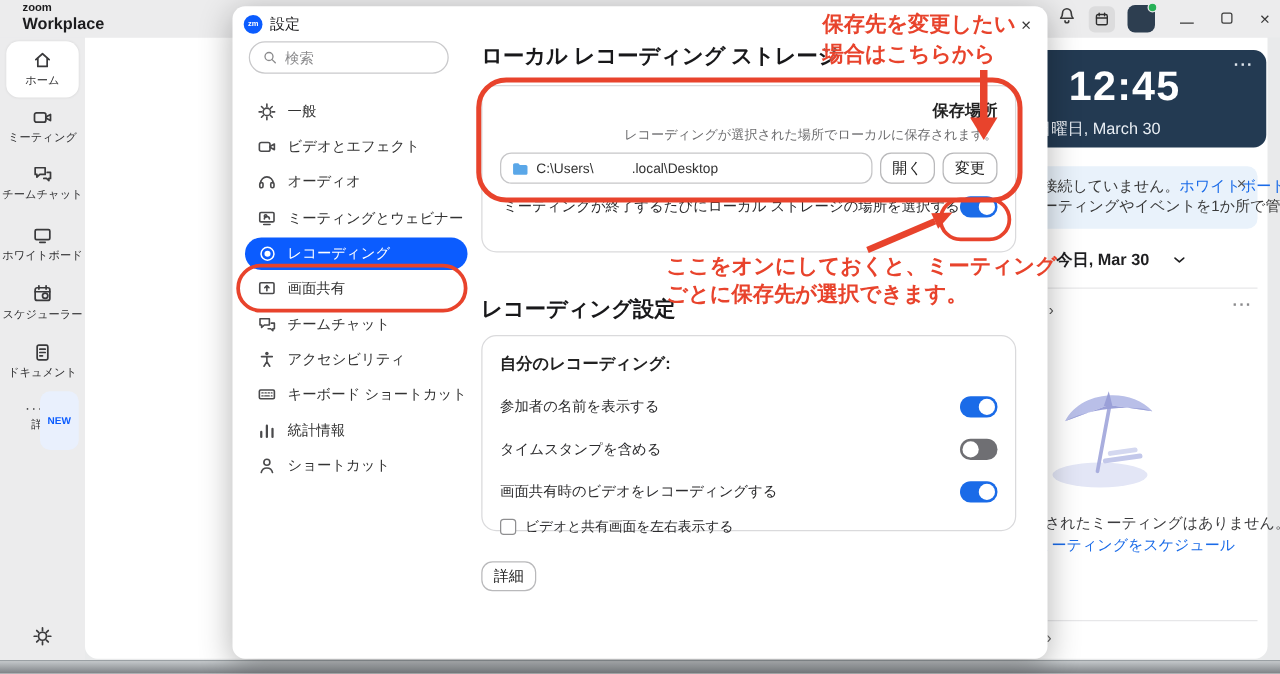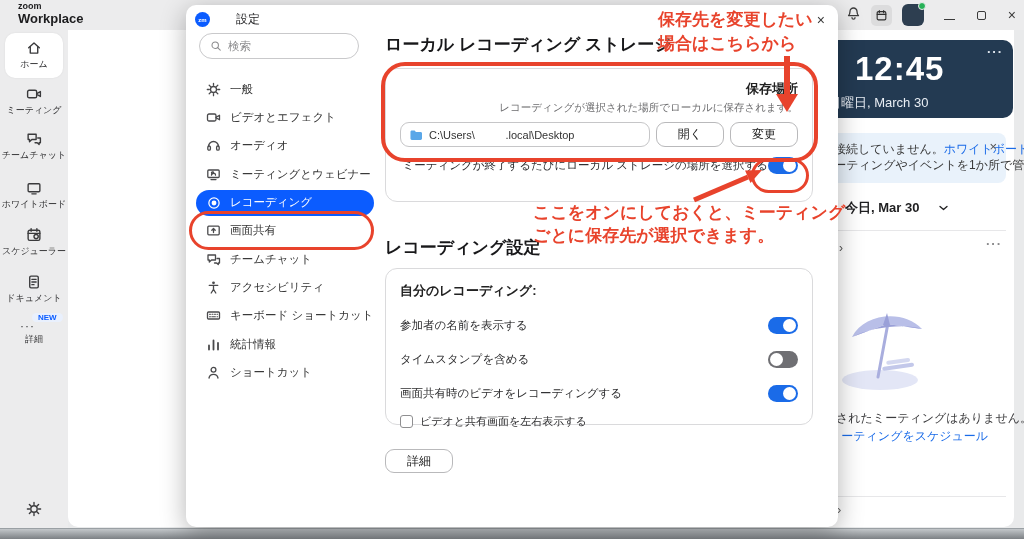--- a/index.html
+++ b/index.html
@@ -20,21 +20,21 @@
   .minimize-bar { display:inline-block; width:11px; height:1.5px; background:#3a3a3a; }
   .restore-box { display:inline-block; width:9px; height:9px; border:1.2px solid #3a3a3a; border-radius:2px; }
   .win-close { font-size:14px; line-height:1; color:#3a3a3a; }
 
   
   .sidebar { position:absolute; left:0; top:30px; width:68px; height:498px; background:#ececed; z-index:2; }
   .side-item { position:absolute; left:0; width:68px; text-align:center; color:#2f2f31; }
   .side-item .ic { display:block; margin:0 auto 2px; width:16px; height:16px; color:#3a3a3c; }
   .side-item .lb { font-size:9px; display:block; }
   .home-tile { position:absolute; left:5px; top:3px; width:58px; height:45px; background:#ffffff; border-radius:10px; box-shadow:0 0 2px rgba(0,0,0,.08); padding-top:7px; text-align:center; }
-  .new-badge { position:absolute; left:32px; top:283px; background:#e9f0fd; color:#0b5cff; font-size:8px; font-weight:bold; padding:0 6px; border-radius:8px; z-index:3; }
+  .new-badge { position:absolute; left:32px; top:283px; background:#e9f0fd; color:#0b5cff; font-size:8px; font-weight:bold; padding:19px 6px; border-radius:8px; z-index:3; }
   .more-dots { position:absolute; left:20px; top:289px; font-size:12px; letter-spacing:1px; color:#3a3a3c; }
   .side-gear { position:absolute; left:26px; top:471px; width:16px; height:16px; color:#3a3a3c; }
 
   
   .main { position:absolute; left:68px; top:30px; width:946px; height:497px; background:#ffffff; border-radius:0 0 10px 10px; z-index:1; }
   .bottom-edge { position:absolute; left:0; top:528px; width:1024px; height:11px; background:linear-gradient(#c3c7ca,#7c8084); border-top:1px solid #9aa0a4; z-index:3; }
 
   
   .rp { position:absolute; z-index:2; }
   .clock-card { left:780px; top:40px; width:233px; height:78px; background:#233a52; border-radius:10px; color:#fff; }
@@ -50,41 +50,41 @@
   .row-chev { left:839px; top:241px; font-size:12px; color:#555; }
   .row-more { left:986px; top:236px; font-size:13px; font-weight:bold; letter-spacing:1px; color:#8a8a8c; }
   .empty-text { left:812px; top:410px; font-size:12px; color:#3c3c3e; white-space:nowrap; }
   .sched-link { left:829px; top:428px; font-size:12px; color:#1a6be8; white-space:nowrap; }
   .bottom-chev { left:837px; top:502px; font-size:13px; color:#666; }
 
   
   .dialog { position:absolute; left:186px; top:5px; width:652px; height:522px; background:#fff; border-radius:10px; box-shadow:0 6px 26px rgba(0,0,0,.30); z-index:10; }
   .dlg-title { position:absolute; left:9px; top:6px; display:flex; align-items:center; gap:6px; }
   .zm-badge { width:15px; height:15px; background:#0b5cff; border-radius:50%; color:#fff; font-size:6px; font-weight:bold; display:flex; align-items:center; justify-content:center; }
-  .dlg-title-text { font-size:12px; color:#1e1e20;margin-left:20px; }
+  .dlg-title-text { font-size:12px; color:#1e1e20; }
   .dlg-close { position:absolute; right:13px; top:7px; font-size:14px; color:#3a3a3a; }
   .search-box { position:absolute; left:13px; top:28px; width:160px; height:26px; border:1px solid #c9c9cb; border-radius:13px; display:flex; align-items:center; gap:6px; padding:0 10px; color:#8a8a8c; }
   .search-box .ph { font-size:11.5px; }
   .dnav { position:absolute; left:10px; top:70px; width:178px; display:flex; flex-direction:column; }
   .dnav-item { height:28.4px; display:flex; align-items:center; gap:9px; padding:0 10px; color:#333; }
   .dnav-item .dico { width:15px; height:15px; color:#4a4a4c; flex:none; display:flex; align-items:center; justify-content:center; }
   .dnav-item .dlabel { font-size:11.5px; white-space:nowrap; }
   .dnav-item.sel { background:#0b5cff; border-radius:14px; color:#fff; height:26px; margin:1px 0; }
   .dnav-item.sel .dico { color:#fff; }
 
   .dlg-content { position:absolute; left:199px; top:0; width:429px; height:100%; }
   .content-h1 { position:absolute; left:0; top:28px; font-size:17px; font-weight:bold; color:#18181a; white-space:nowrap; }
   .card { position:absolute; left:0; width:428px; border:1px solid #dadadc; border-radius:12px; background:#fff; }
   .storage-card { top:63px; height:134px; padding:11px 14px;text-align:right; }
   .sec-title { font-size:13px; font-weight:bold; color:#222; }
   .sec-desc { font-size:10.5px; color:#6d6d6f; margin-top:3px; white-space:nowrap; }
   .path-row { display:flex; gap:6px; margin-top:7px; }
   .path-input { width:320px; height:25px; border:1px solid #c6c6c8; border-radius:9px; display:flex; align-items:center; gap:6px; padding:0 8px; }
   .path-text { font-size:11px; color:#333; white-space:pre; overflow:hidden; }
-  .btn { height:25px; border:1px solid #b9b9bb; border-radius:9px; background:#fff; font-size:12px; color:#222; display:flex; align-items:center; justify-content:center; padding:0 21px; white-space:nowrap; }
+  .btn { height:25px; border:1px solid #b9b9bb; border-radius:9px; background:#fff; font-size:12px; color:#222; display:flex; align-items:center; justify-content:center; padding:0 9px; white-space:nowrap; }
   .remaining { font-size:10.5px; color:#6d6d6f; margin-top:5px; }
   .toggle-row { display:flex; align-items:center; margin-top:10px; }
   .toggle-row .tlabel { flex:1; font-size:11.5px; color:#2c2c2e; white-space:nowrap; }
   .toggle { width:30px; height:17px; border-radius:9px; position:relative; flex:none; }
   .toggle[data-state="on"] { background:#1a6be8; }
   .toggle[data-state="off"] { background:#6f6f73; }
   .toggle .knob { position:absolute; top:2px; width:13px; height:13px; border-radius:50%; background:#fff; }
   .toggle[data-state="on"] .knob { left:15px; }
   .toggle[data-state="off"] .knob { left:2px; }
   .content-h2 { position:absolute; left:0; top:231px; font-size:17px; font-weight:bold; color:#18181a; white-space:nowrap; }

